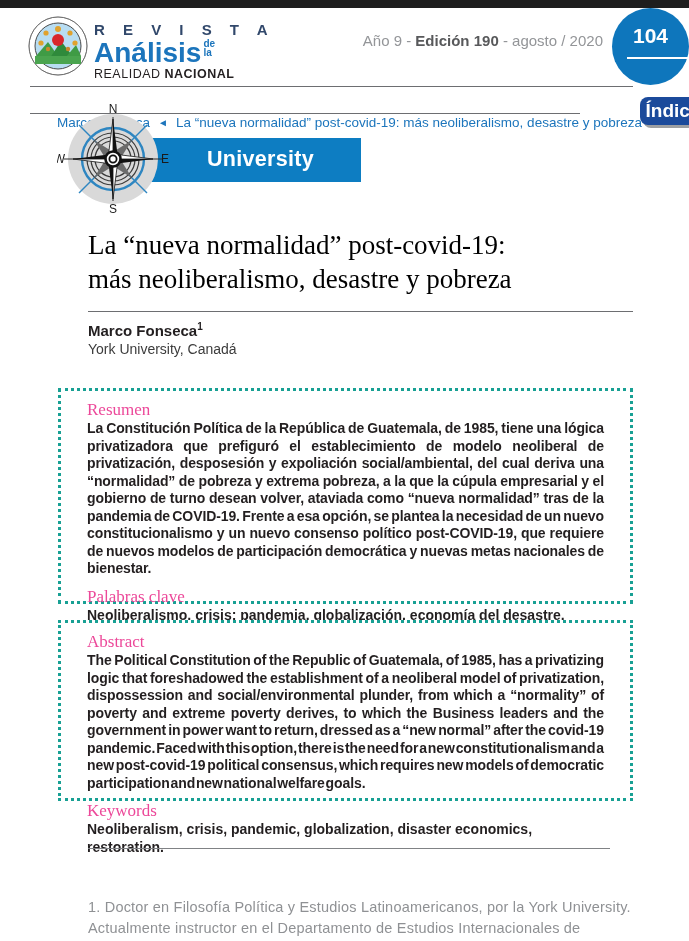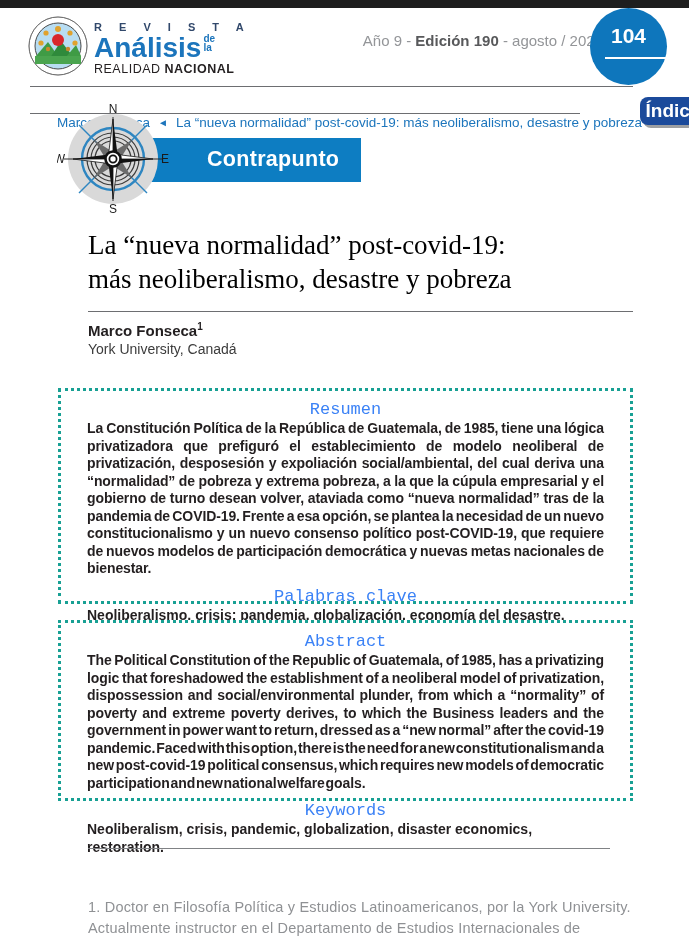--- a/index.html
+++ b/index.html
@@ -5,32 +5,32 @@
   * { margin:0; padding:0; box-sizing:border-box; }
   html,body { background:#fff; }
   body { font-family:"Liberation Sans", sans-serif; }
   .page { position:relative; width:689px; height:941px; background:#ffffff; overflow:hidden; }
 
   .topbar { position:absolute; left:0; top:0; width:689px; height:8px; background:#1e1e1e; }
 
   
   .seal { position:absolute; left:28px; top:16px; width:60px; height:60px; }
   .brand { position:absolute; left:94px; top:21px; }
-  .brand .revista { font-size:11px; font-weight:bold; letter-spacing:7px; color:#31486b; }
+  .brand .revista { font-size:15px; font-weight:bold; letter-spacing:7px; color:#31486b; }
   .brand .analisis-row { display:flex; align-items:flex-start; margin-top:1px; }
   .brand .analisis { font-size:28px; font-weight:bold; color:#1c75bc; line-height:28px; letter-spacing:0px; }
   .brand .dela { display:flex; flex-direction:column; margin-left:2px; }
   .brand .dela span { font-size:10px; font-weight:bold; color:#1c75bc; line-height:9px; }
   .brand .realidad { font-size:12.5px; color:#231f20; letter-spacing:0.5px; margin-top:0px; }
   .brand .realidad .nac { font-weight:bold; }
 
   .issue-line { position:absolute; top:32px; right:86px; font-size:15px; color:#939598; }
   .issue-line .bold { font-weight:bold; color:#58595b; }
 
-  .page-circle { position:absolute; left:590px; top:8px; width:77px; height:77px; border-radius:50%; background:#0e76bc; }
+  .page-circle { position:absolute; left:612px; top:8px; width:77px; height:77px; border-radius:50%; background:#0e76bc; }
   .page-circle .num { position:absolute; left:0; top:16px; width:100%; text-align:center; color:#fff; font-weight:bold; font-size:21px; }
   .page-circle .rule { position:absolute; left:15px; top:49px; width:62px; height:2px; background:#fff; }
 
   .indice-btn { position:absolute; left:640px; top:97px; width:66px; height:28px; background:#1b4a9b; border-radius:8px; box-shadow:3px 3px 0 #9d9fa2; color:#fff; font-size:19px; font-weight:bold; text-align:center; line-height:27px; cursor:pointer; }
 
   
   .rule-bc-top { position:absolute; left:30px; top:86px; width:603px; height:1px; background:#6d6e71; }
   .rule-bc-bottom { position:absolute; left:30px; top:113px; width:550px; height:1px; background:#6d6e71; }
   .breadcrumb { position:absolute; left:57px; top:93px; font-size:13.5px; color:#1c75bc; white-space:nowrap;margin-top:22px; }
   .breadcrumb .arrow { font-size:10px; margin:0 8px; position:relative; top:-1px; }
@@ -44,21 +44,21 @@
   .art-title { position:absolute; left:88px; top:228px; width:560px; font-family:"Liberation Serif", serif; font-size:27px; line-height:34px; color:#000000; }
   .rule-title { position:absolute; left:88px; top:311px; width:545px; height:1px; background:#6d6e71; }
   .author { position:absolute; left:88px; top:321px; font-size:15px; font-weight:bold; color:#231f20; }
   .author sup { font-size:10px; }
   .affiliation { position:absolute; left:88px; top:341px; font-size:14px; color:#3c3c3c; }
 
   
   .dotted-box { position:absolute; left:58px; width:575px; border:3px dotted #18a094; padding:9px 26px 8px 26px; background:#fff; }
   .box-resumen { top:388px; height:216px; }
   .box-abstract { top:620px; height:181px; }
-  .box-heading { font-family:Liberation Mono, monospace; font-size:17px; color:#3b82f6; line-height:20px;text-align:center; }
+  .box-heading { font-family:Liberation Serif, serif; font-size:17px; color:#ec4899; line-height:20px; }
   .box-body { font-size:14px; font-weight:600; color:#231f20; line-height:17.5px; text-align:justify; word-spacing:-1.5px; letter-spacing:-0.1px; }
   .box-body.en { word-spacing:-3px; }
   .box-gap { height:9px; }
   .box-keywords { font-size:14px; font-weight:600; color:#231f20; line-height:17.5px; }
 
   
   .rule-foot { position:absolute; left:88px; top:848px; width:522px; height:1px; background:#808285; }
   .footnote { position:absolute; left:88px; top:861px; width:545px; font-size:14.5px; color:#8f9194; line-height:21px; letter-spacing:0.2px;margin-top:36px; }
 </style>
 </head>
@@ -116,21 +116,21 @@
 
   <div class="indice-btn">Índice</div>
 
   <div class="rule-bc-top"></div>
   <div class="breadcrumb">
     <span>Marco Fonseca</span><span class="arrow">◄</span><span>La “nueva normalidad” post-covid-19: más neoliberalismo, desastre y pobreza</span>
   </div>
   <div class="rule-bc-bottom"></div>
 
   <div class="banner">
-    <span class="label">Contrapunto</span>
+    <span class="label">University</span>
   </div>
 
   <svg class="compass" viewBox="-56 -56 112 112">
     <circle cx="0" cy="0" r="45" fill="#d9d9d9"></circle>
     <line x1="-34" y1="-34" x2="34" y2="34" stroke="#2e86c1" stroke-width="1.4"></line>
     <line x1="34" y1="-34" x2="-34" y2="34" stroke="#2e86c1" stroke-width="1.4"></line>
     <line x1="-49" y1="0" x2="49" y2="0" stroke="#2b2b2b" stroke-width="1"></line>
     <line x1="0" y1="-42" x2="0" y2="42" stroke="#2b2b2b" stroke-width="1"></line>
     <circle cx="0" cy="0" r="31" fill="none" stroke="#2e86c1" stroke-width="2.4"></circle>
     <circle cx="0" cy="0" r="26" fill="none" stroke="#3a3a3a" stroke-width="1.2"></circle>

